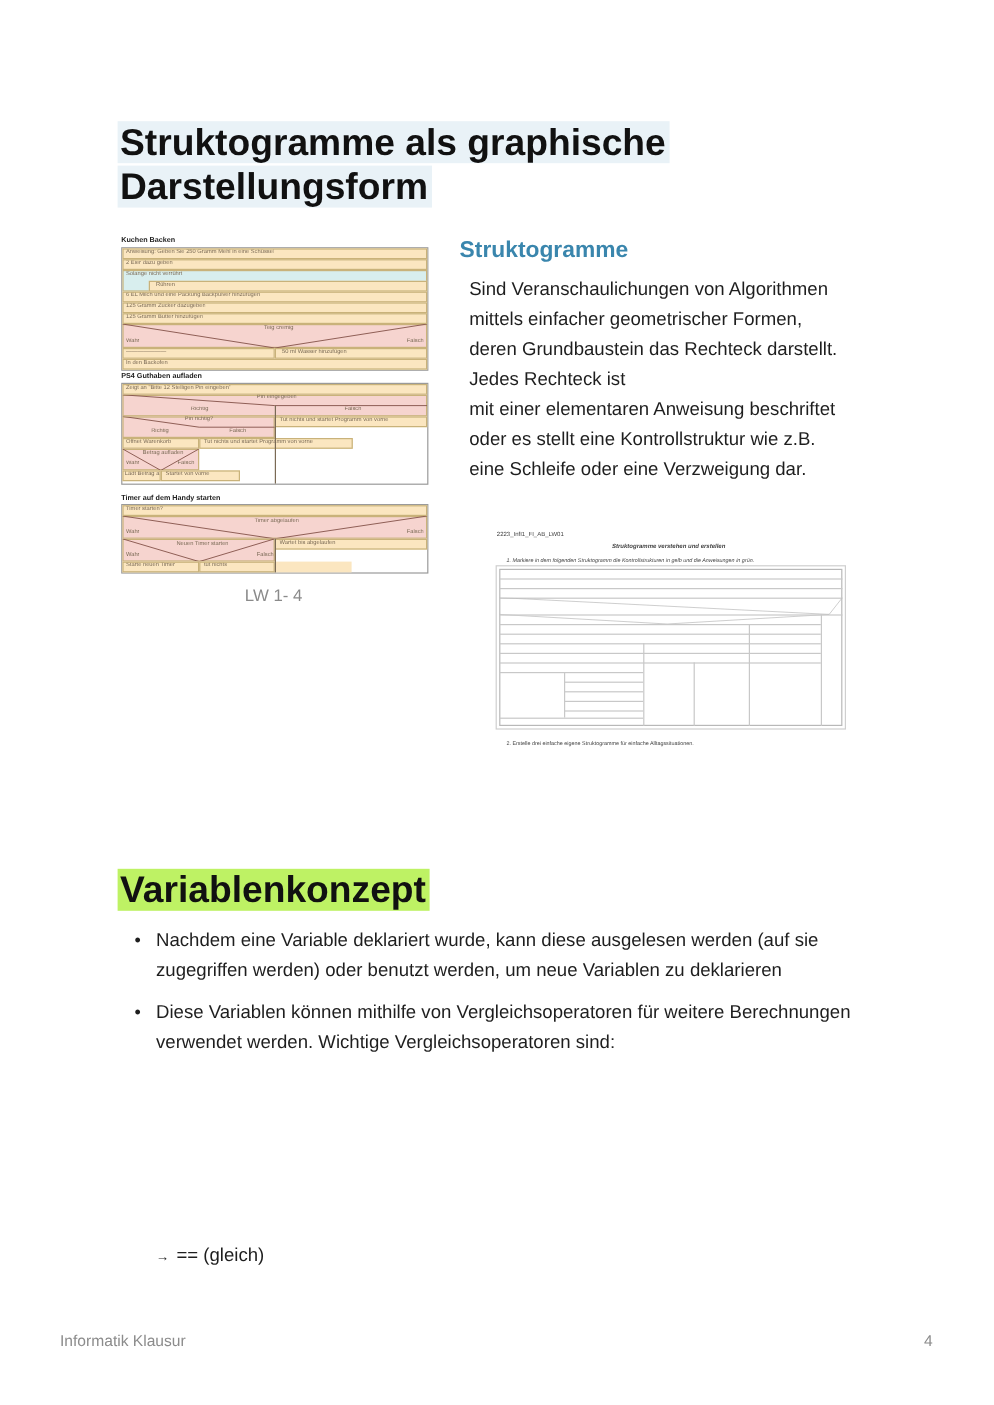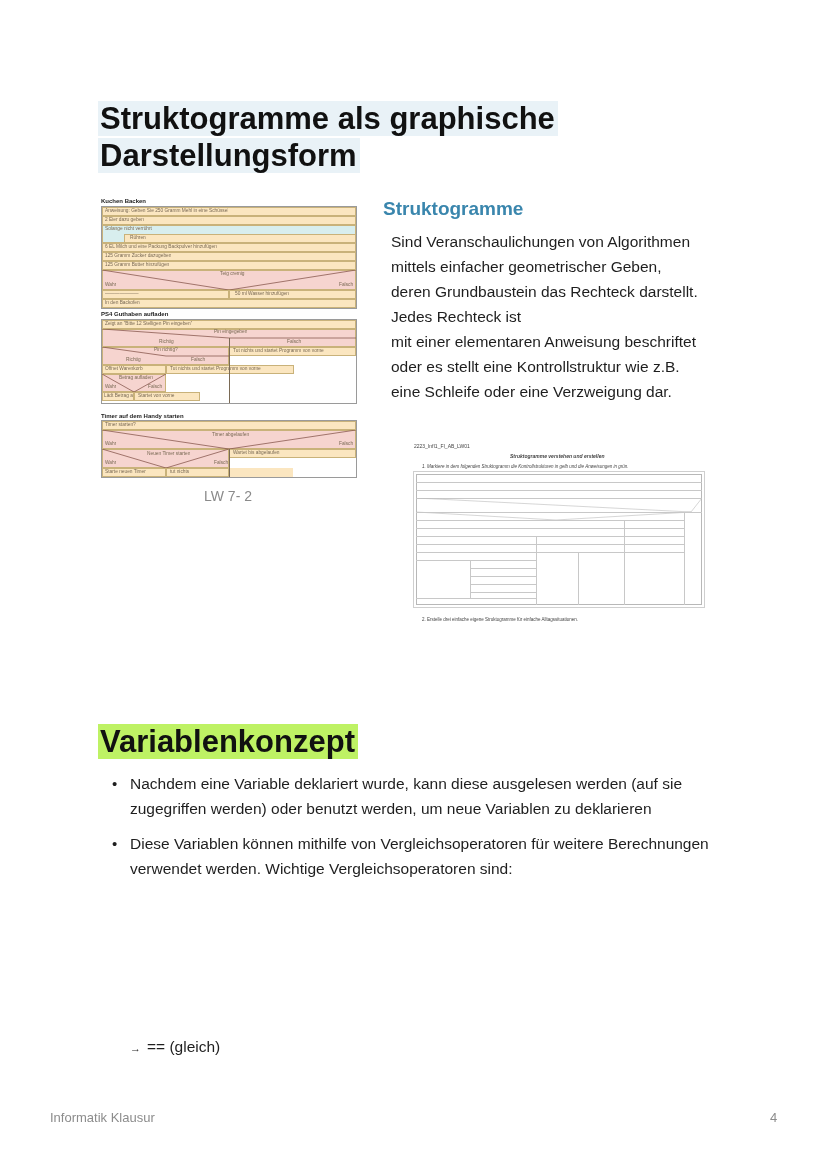--- a/index.html
+++ b/index.html
@@ -147,25 +147,25 @@
     <div class="cell" style="left:131px; top:29px;">Wartet bis abgelaufen</div>
     <div class="box y" style="left:0; top:47px; width:64px; height:9px;"></div>
     <div class="cell" style="left:3px; top:48px;">Starte neuen Timer</div>
     <div class="box y" style="left:64px; top:47px; width:63px; height:9px;"></div>
     <div class="cell" style="left:68px; top:48px;">tut nichts</div>
     <div class="box y" style="left:127px; top:47px; width:64px; height:9px; border:none;"></div>
     <div class="vline" style="left:127px; top:28px; height:28px;"></div>
   </div>
 </div>
 
-<div class="abs caption" style="left:204px; top:488px;">LW 7- 2</div>
+<div class="abs caption" style="left:204px; top:488px;">LW 1- 4</div>
 
 <div class="abs subhead" style="left:383px; top:198px;">Struktogramme</div>
 <div class="abs para" style="left:391px; top:229px; width:360px;">Sind Veranschaulichungen von Algorithmen
-mittels einfacher geometrischer Geben,
+mittels einfacher geometrischer Formen,
 deren Grundbaustein das Rechteck darstellt.
 Jedes Rechteck ist
 mit einer elementaren Anweisung beschriftet
 oder es stellt eine Kontrollstruktur wie z.B.
 eine Schleife oder eine Verzweigung dar.</div>
 
 <div class="abs mini" style="left:410px; top:440px; width:300px; height:190px;">
   <div class="abs" style="left:4px; top:3px; font-size:5px;">2223_InfI1_FI_AB_LW01</div>
   <div class="abs" style="left:100px; top:13px; font-size:5px; font-weight:bold; font-style:italic;">Struktogramme verstehen und erstellen</div>
   <div class="abs" style="left:12px; top:24px; font-size:4.5px; font-style:italic; white-space:nowrap;">1. Markiere in dem folgenden Struktogramm die Kontrollstrukturen in gelb und die Anweisungen in grün.</div>

